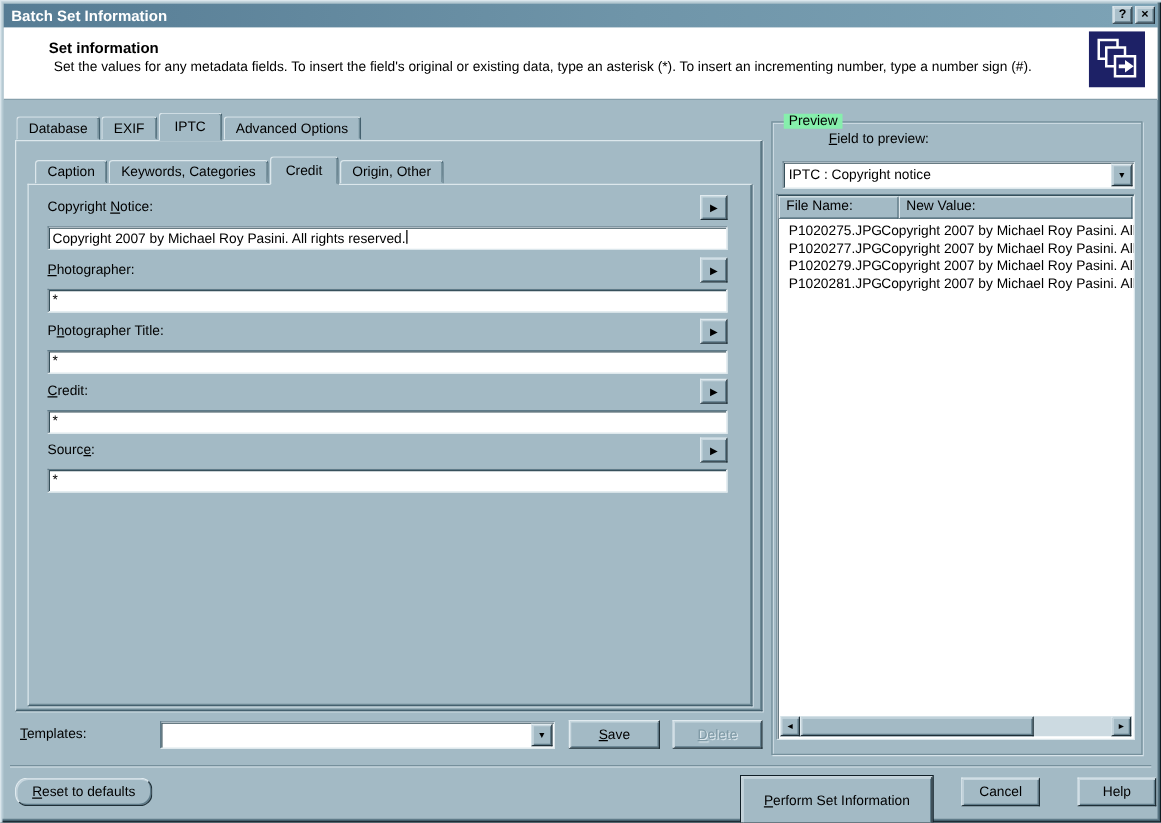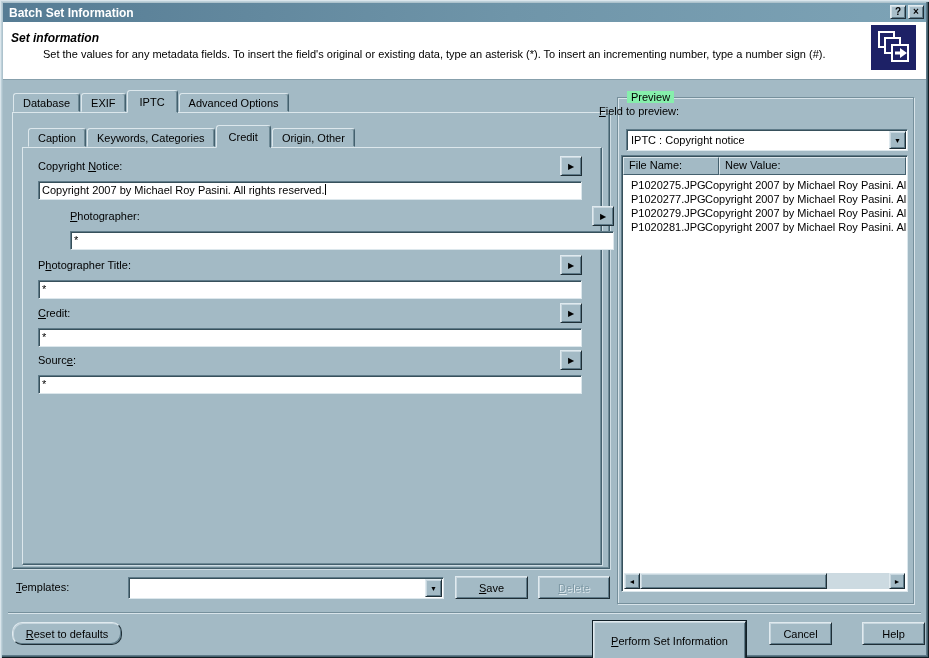--- a/index.html
+++ b/index.html
@@ -27,21 +27,21 @@
     box-shadow: inset 1px 1px 0 #cfdde4, inset -1px -1px 0 #5f7b89;
     display:flex; align-items:center; justify-content:center;
     font-size:10px; font-weight:bold; line-height:1;
   }
 
   
   .header {
     position:absolute; left:3px; top:22px; right:3px; height:58px;
     background:#fff; border-bottom:1px solid #87a0ac;
   }
-  .header-title { position:absolute; left:8px; top:9px; font-size:12px; font-weight:bold;font-style:italic; }
+  .header-title { position:absolute; left:36px; top:9px; font-size:12px; font-weight:bold; }
   .header-desc  { position:absolute; left:40px; top:26px; white-space:nowrap; }
   .header-icon  { position:absolute; right:10px; top:3px; width:45px; height:45px; }
 
   
   .tabstrip { position:absolute; display:flex; align-items:flex-end; z-index:3; }
   .maintabs { left:13px; top:90px; height:22px; }
   .subtabs  { left:28px; top:125px; height:22px; }
   .tab {
     height:19px; padding:0 9px; display:flex; align-items:center;
     background:#a3bac5; margin-right:1px; position:relative;
@@ -103,21 +103,21 @@
   .btn.default { box-shadow: 0 0 0 1px #101f27, inset 1px 1px 0 #c8d7df, inset -1px -1px 0 #5f7b89; }
   .btn.disabled { color:#7e99a5; text-shadow:1px 1px 0 #dde8ed; }
 
   
   .groupbox {
     position:absolute; left:617px; top:97px; width:297px; height:507px;
     border:1px solid #76909c;
     box-shadow: inset 1px 1px 0 #d8e4ea, 1px 1px 0 #d8e4ea;
   }
   .legend { position:absolute; left:627px; top:91px; background:#86efac; padding:0 4px; z-index:2; }
-  .fieldpreview-label { position:absolute; left:599px; top:105px; }
+  .fieldpreview-label { position:absolute; left:663px; top:105px; }
 
   .listbox {
     position:absolute; left:621px; top:155px; width:287px; height:437px; background:#fff;
     border:1px solid; border-color:#5f7b89 #dce7ec #dce7ec #5f7b89;
     box-shadow: inset 1px 1px 0 #37505b; overflow:hidden;
   }
   .list-header { display:flex; height:18px; background:#a3bac5; margin:1px 1px 0 1px; }
   .hcell {
     border:1px solid; border-color:#dce7ec #44606e #44606e #dce7ec;
     padding:1px 5px; white-space:nowrap; overflow:hidden;
@@ -198,21 +198,21 @@
     <div class="fgroup" style="top:8px;">
       <div class="frow">
         <span><span>Copyright </span><span class="mn">N</span><span>otice:</span></span>
         <span class="arrow-btn">
             <span>▶</span>
           </span>
       </div>
       <div class="textfield"><span>Copyright 2007 by Michael Roy Pasini. All rights reserved.</span><span class="caret"></span></div>
     </div>
 
-    <div class="fgroup" style="top:58px;margin-left:32px;">
+    <div class="fgroup" style="top:58px;">
       <div class="frow">
         <span><span></span><span class="mn">P</span><span>hotographer:</span></span>
         <span class="arrow-btn">
             <span>▶</span>
           </span>
       </div>
       <div class="textfield"><span>*</span></div>
     </div>
 
     <div class="fgroup" style="top:107px;">

